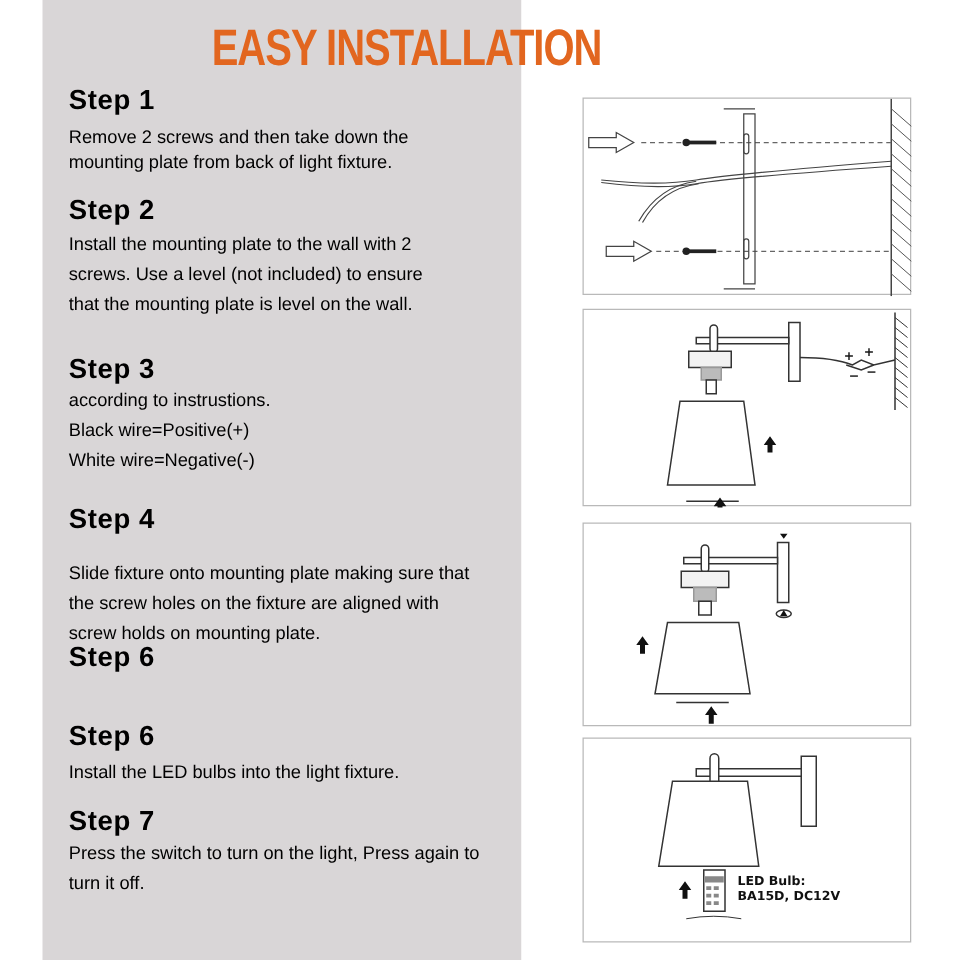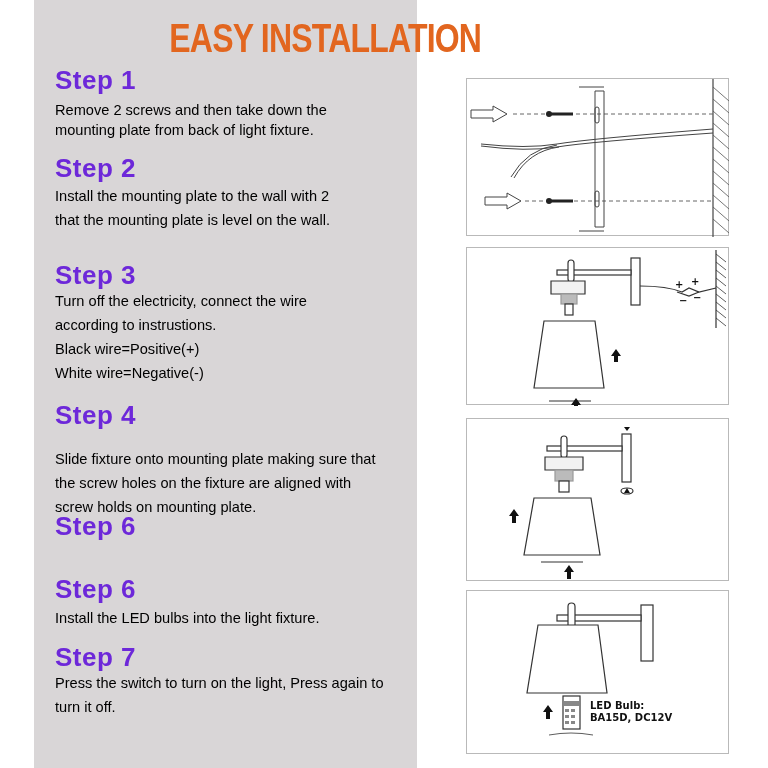--- a/index.html
+++ b/index.html
@@ -1,21 +1,21 @@
 <!DOCTYPE html>
 <html><head>
 <meta charset="utf-8">
 <style>
   html, body { margin:0; padding:0; }
   body { width:768px; height:768px; position:relative; overflow:hidden; background:#ffffff; font-family:"Liberation Sans", sans-serif; color:#111; }
   .panel { position:absolute; left:34px; top:0; width:383px; height:768px; background:#d9d6d7; }
   .title { position:absolute; left:0; top:14px; width:834px; text-align:center; font-family:"Liberation Sans", sans-serif; font-weight:bold; font-size:41px; letter-spacing:-1px; color:#e2661f; transform:scaleX(0.78); transform-origin:0 0; white-space:nowrap; line-height:48px; }
   .steps { position:absolute; left:55px; top:0; width:360px; }
   .step { position:absolute; left:0; width:360px; }
-  .step-h { font-family:"Liberation Sans", sans-serif; font-weight:bold; font-size:26px; color:#6d28d9; line-height:28px; letter-spacing:0.5px; }
+  .step-h { font-family:"Liberation Sans", sans-serif; font-weight:bold; font-size:22px; color:#000000; line-height:28px; letter-spacing:0.5px; }
   .step-t { font-size:14.6px; line-height:24px; color:#000000; white-space:nowrap; }
   .diagram { position:absolute; left:466px; width:263px; background:#fff; border:1.5px solid #b9b9b9; box-sizing:border-box; }
   .diagram svg { position:absolute; left:0; top:0; }
   .led-label { position:absolute; font-family:"DejaVu Sans", sans-serif; font-weight:bold; font-size:10px; line-height:12px; color:#111; white-space:pre; }
 </style>
 </head>
 <body>
 
 <div class="panel"></div>
 
@@ -23,25 +23,25 @@
 
 <div class="steps">
   <div class="step" style="top:66px">
     <div class="step-h">Step 1</div>
     <div class="step-t" style="margin-top:4px">Remove 2 screws and then take down the</div>
     <div class="step-t" style="margin-top:-4px">mounting plate from back of light fixture.</div>
   </div>
   <div class="step" style="top:154px">
     <div class="step-h">Step 2</div>
     <div class="step-t" style="margin-top:2px">Install the mounting plate to the wall with 2</div>
+    <div class="step-t">screws. Use a level (not included) to ensure</div>
     <div class="step-t">that the mounting plate is level on the wall.</div>
   </div>
-  <div class="step" style="top:261px">
+  <div class="step" style="top:281px">
     <div class="step-h">Step 3</div>
-    <div class="step-t">Turn off the electricity, connect the wire</div>
     <div class="step-t">according to instrustions.</div>
     <div class="step-t">Black wire=Positive(+)</div>
     <div class="step-t">White wire=Negative(-)</div>
   </div>
   <div class="step" style="top:401px">
     <div class="step-h">Step 4</div>
     <div class="step-t" style="margin-top:18px">Slide fixture onto mounting plate making sure that</div>
     <div class="step-t">the screw holes on the fixture are aligned with</div>
     <div class="step-t">screw holds on mounting plate.</div>
   </div>

